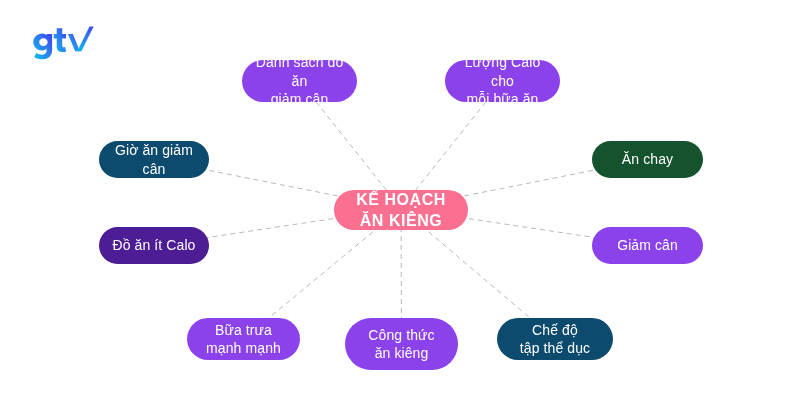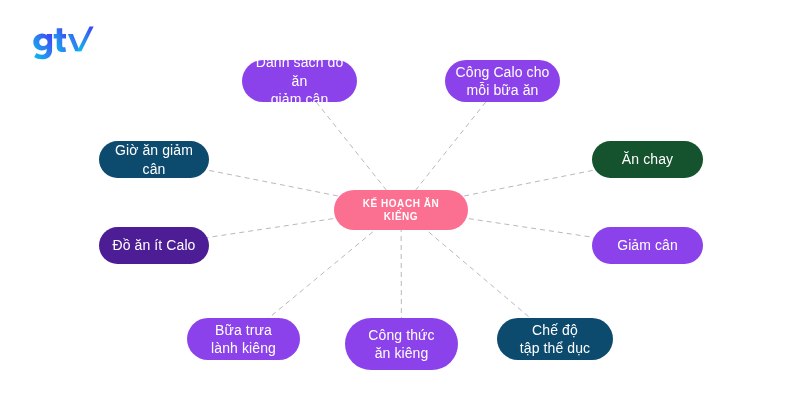--- a/index.html
+++ b/index.html
@@ -43,21 +43,21 @@
     letter-spacing: 0.1px;
   }
   .node.branch {
     background: #8c42ea;
     font-size: 14px;
     font-weight: 400;
     padding: 4px 10px;
   }
   .node.center {
     background: #fb6f90;
-    font-size: 10px;
+    font-size: 16px;
     font-weight: 700;
     letter-spacing: 0.55px;
     padding: 20px 12px;
   }
   .node-label {
     display: block;
     white-space: pre-line;
   }
 </style>
 </head>
@@ -97,38 +97,38 @@
 
   <div id="nodes">
       <div class="node center" style="left: 334px; top: 190px; width: 134px; height: 37px; background: rgb(251, 111, 144);">
         <span class="node-label">KẾ HOẠCH ĂN KIÊNG</span>
       </div>
       <div class="node branch" style="left: 242px; top: 60px; width: 115px; height: 42px; background: rgb(140, 66, 234);">
         <span class="node-label">Danh sách đồ ăn
 giảm cân</span>
       </div>
       <div class="node branch" style="left: 445px; top: 60px; width: 115px; height: 42px; background: rgb(140, 66, 234);">
-        <span class="node-label">Công Calo cho
+        <span class="node-label">Lượng Calo cho
 mỗi bữa ăn</span>
       </div>
       <div class="node branch" style="left: 99px; top: 141px; width: 110px; height: 37px; background: #0c4a6e;">
         <span class="node-label">Giờ ăn giảm cân</span>
       </div>
       <div class="node branch" style="left: 592px; top: 141px; width: 111px; height: 37px; background: #14532d;">
         <span class="node-label">Ăn chay</span>
       </div>
       <div class="node branch" style="left: 99px; top: 227px; width: 110px; height: 37px; background: #4c1d95;">
         <span class="node-label">Đồ ăn ít Calo</span>
       </div>
       <div class="node branch" style="left: 592px; top: 227px; width: 111px; height: 37px; background: rgb(140, 66, 234);">
         <span class="node-label">Giảm cân</span>
       </div>
       <div class="node branch" style="left: 187px; top: 318px; width: 113px; height: 42px; background: rgb(140, 66, 234);">
         <span class="node-label">Bữa trưa
-lành kiêng</span>
+mạnh mạnh</span>
       </div>
       <div class="node branch" style="left: 345px; top: 318px; width: 113px; height: 52px; background: rgb(140, 66, 234);">
         <span class="node-label">Công thức
 ăn kiêng</span>
       </div>
       <div class="node branch" style="left: 497px; top: 318px; width: 116px; height: 42px; background: #0c4a6e;">
         <span class="node-label">Chế độ
 tập thể dục</span>
       </div>
     </div>

